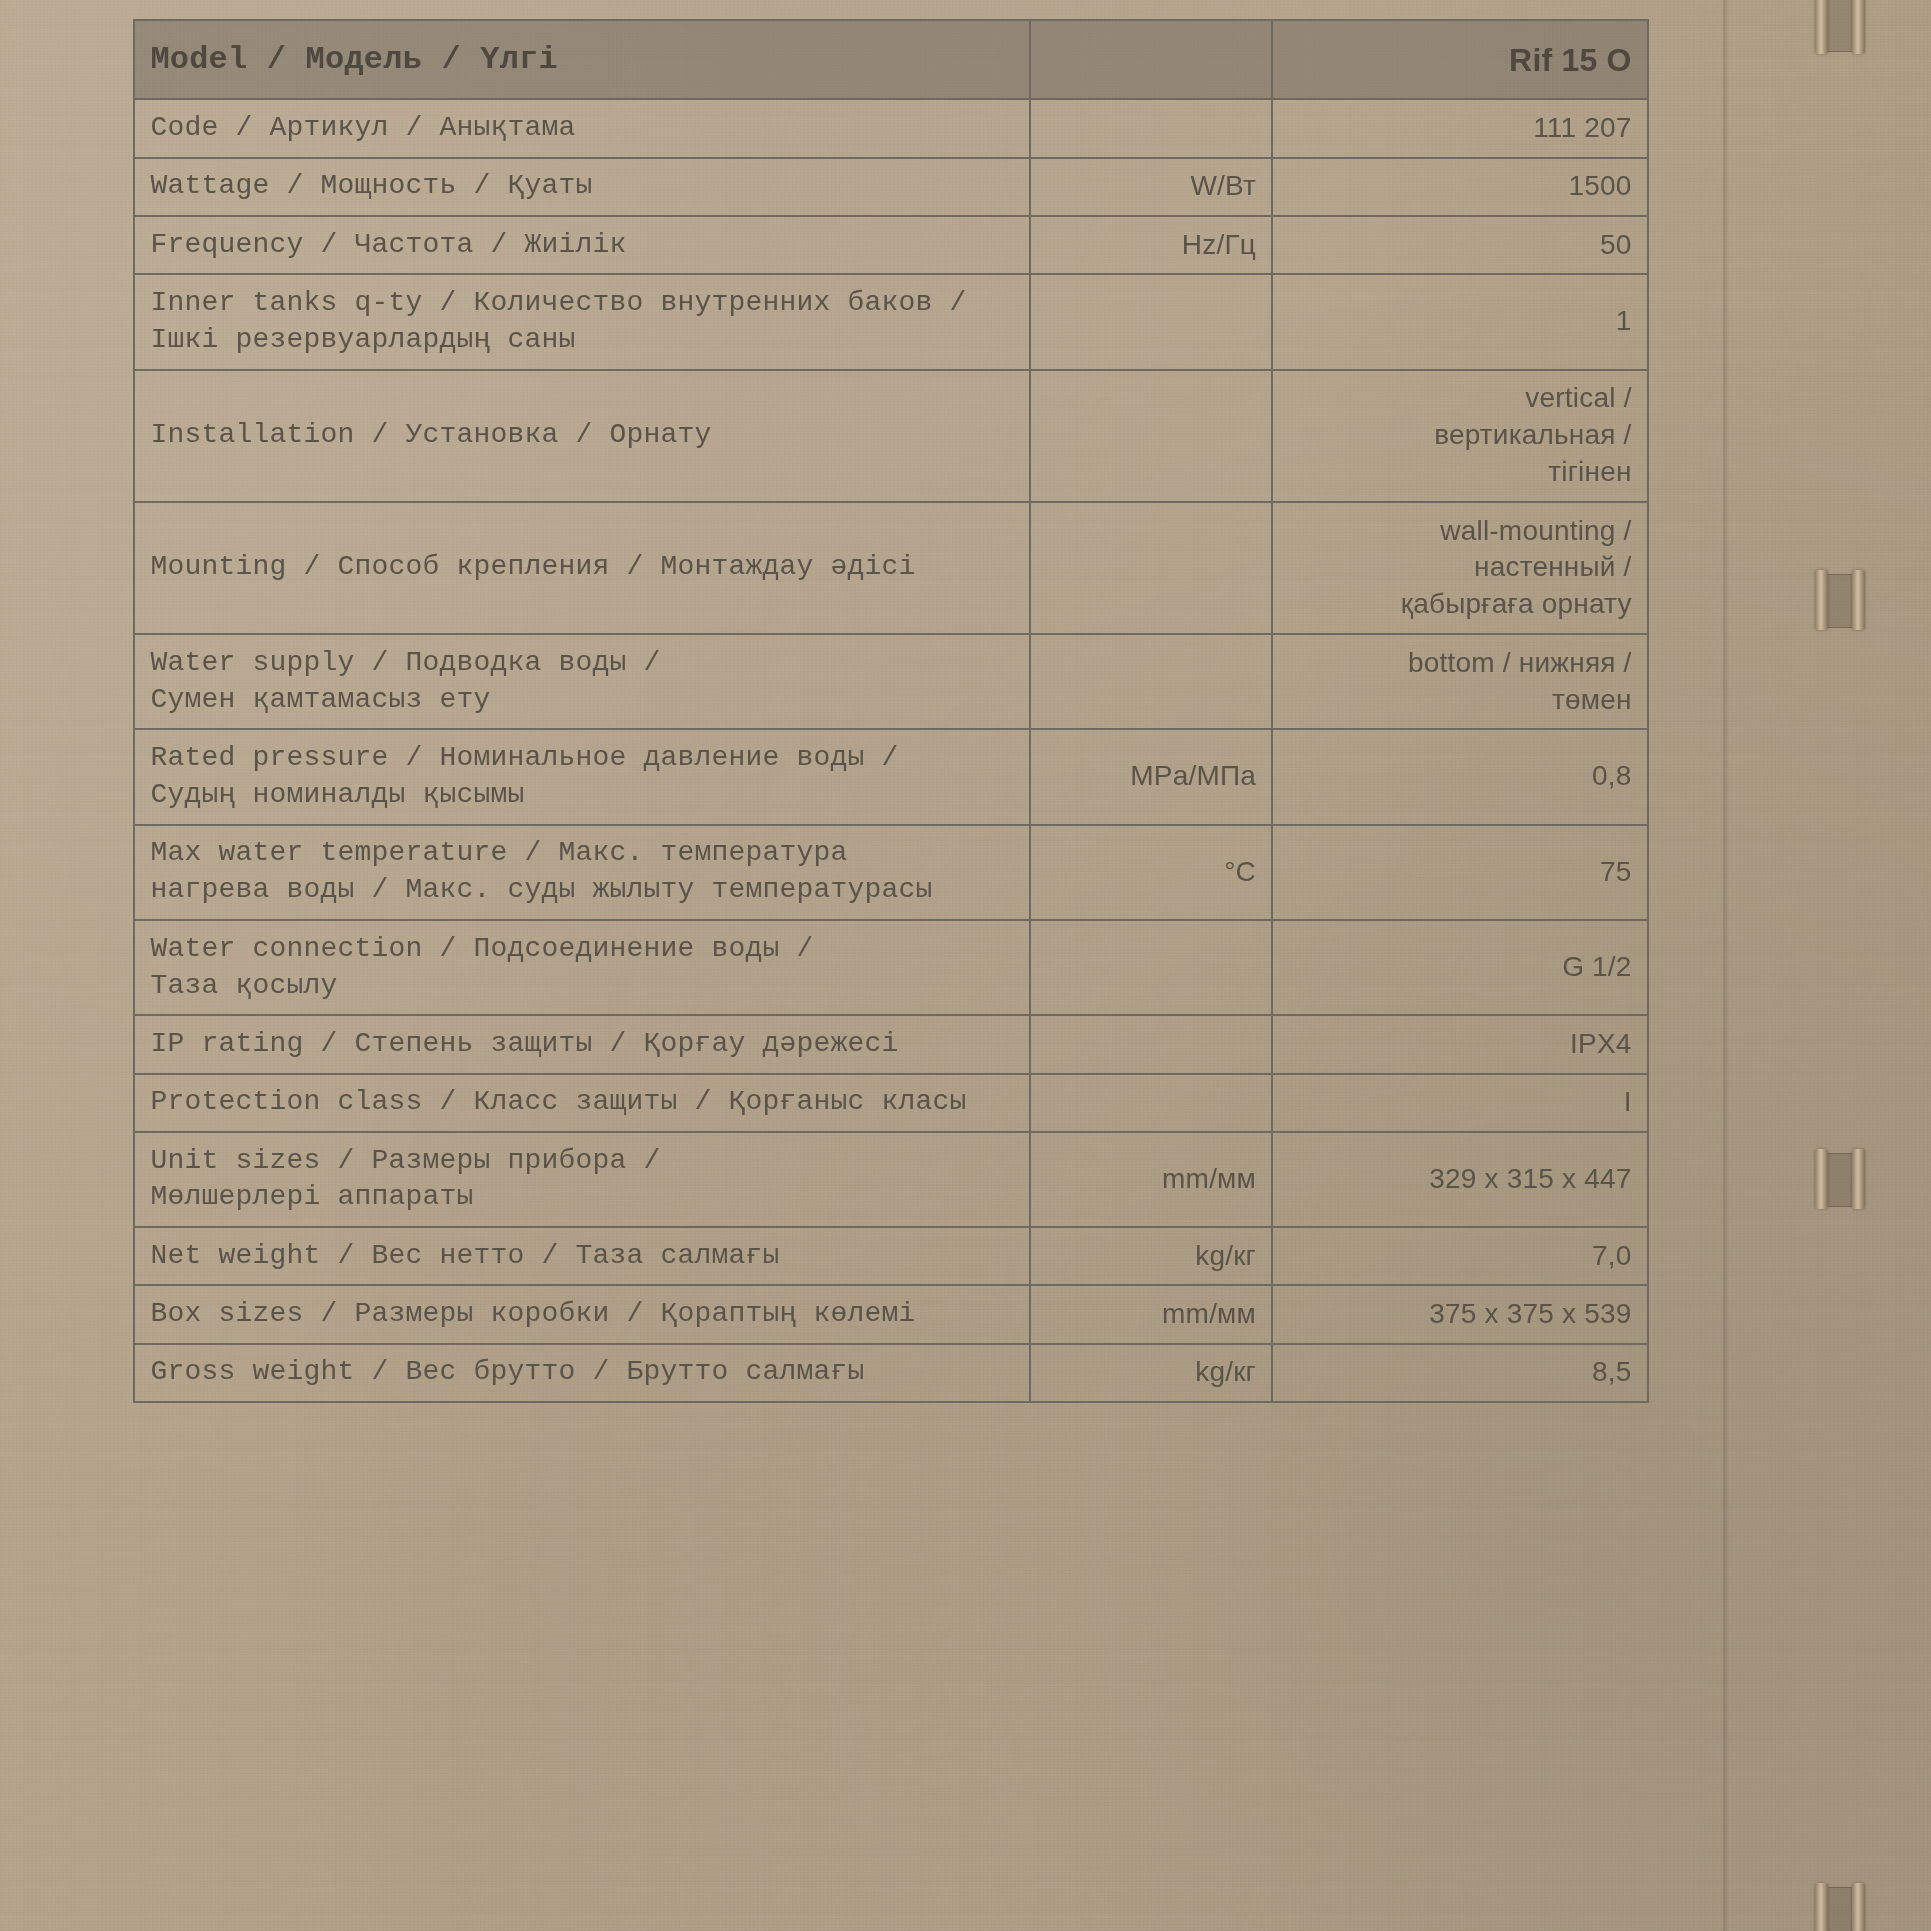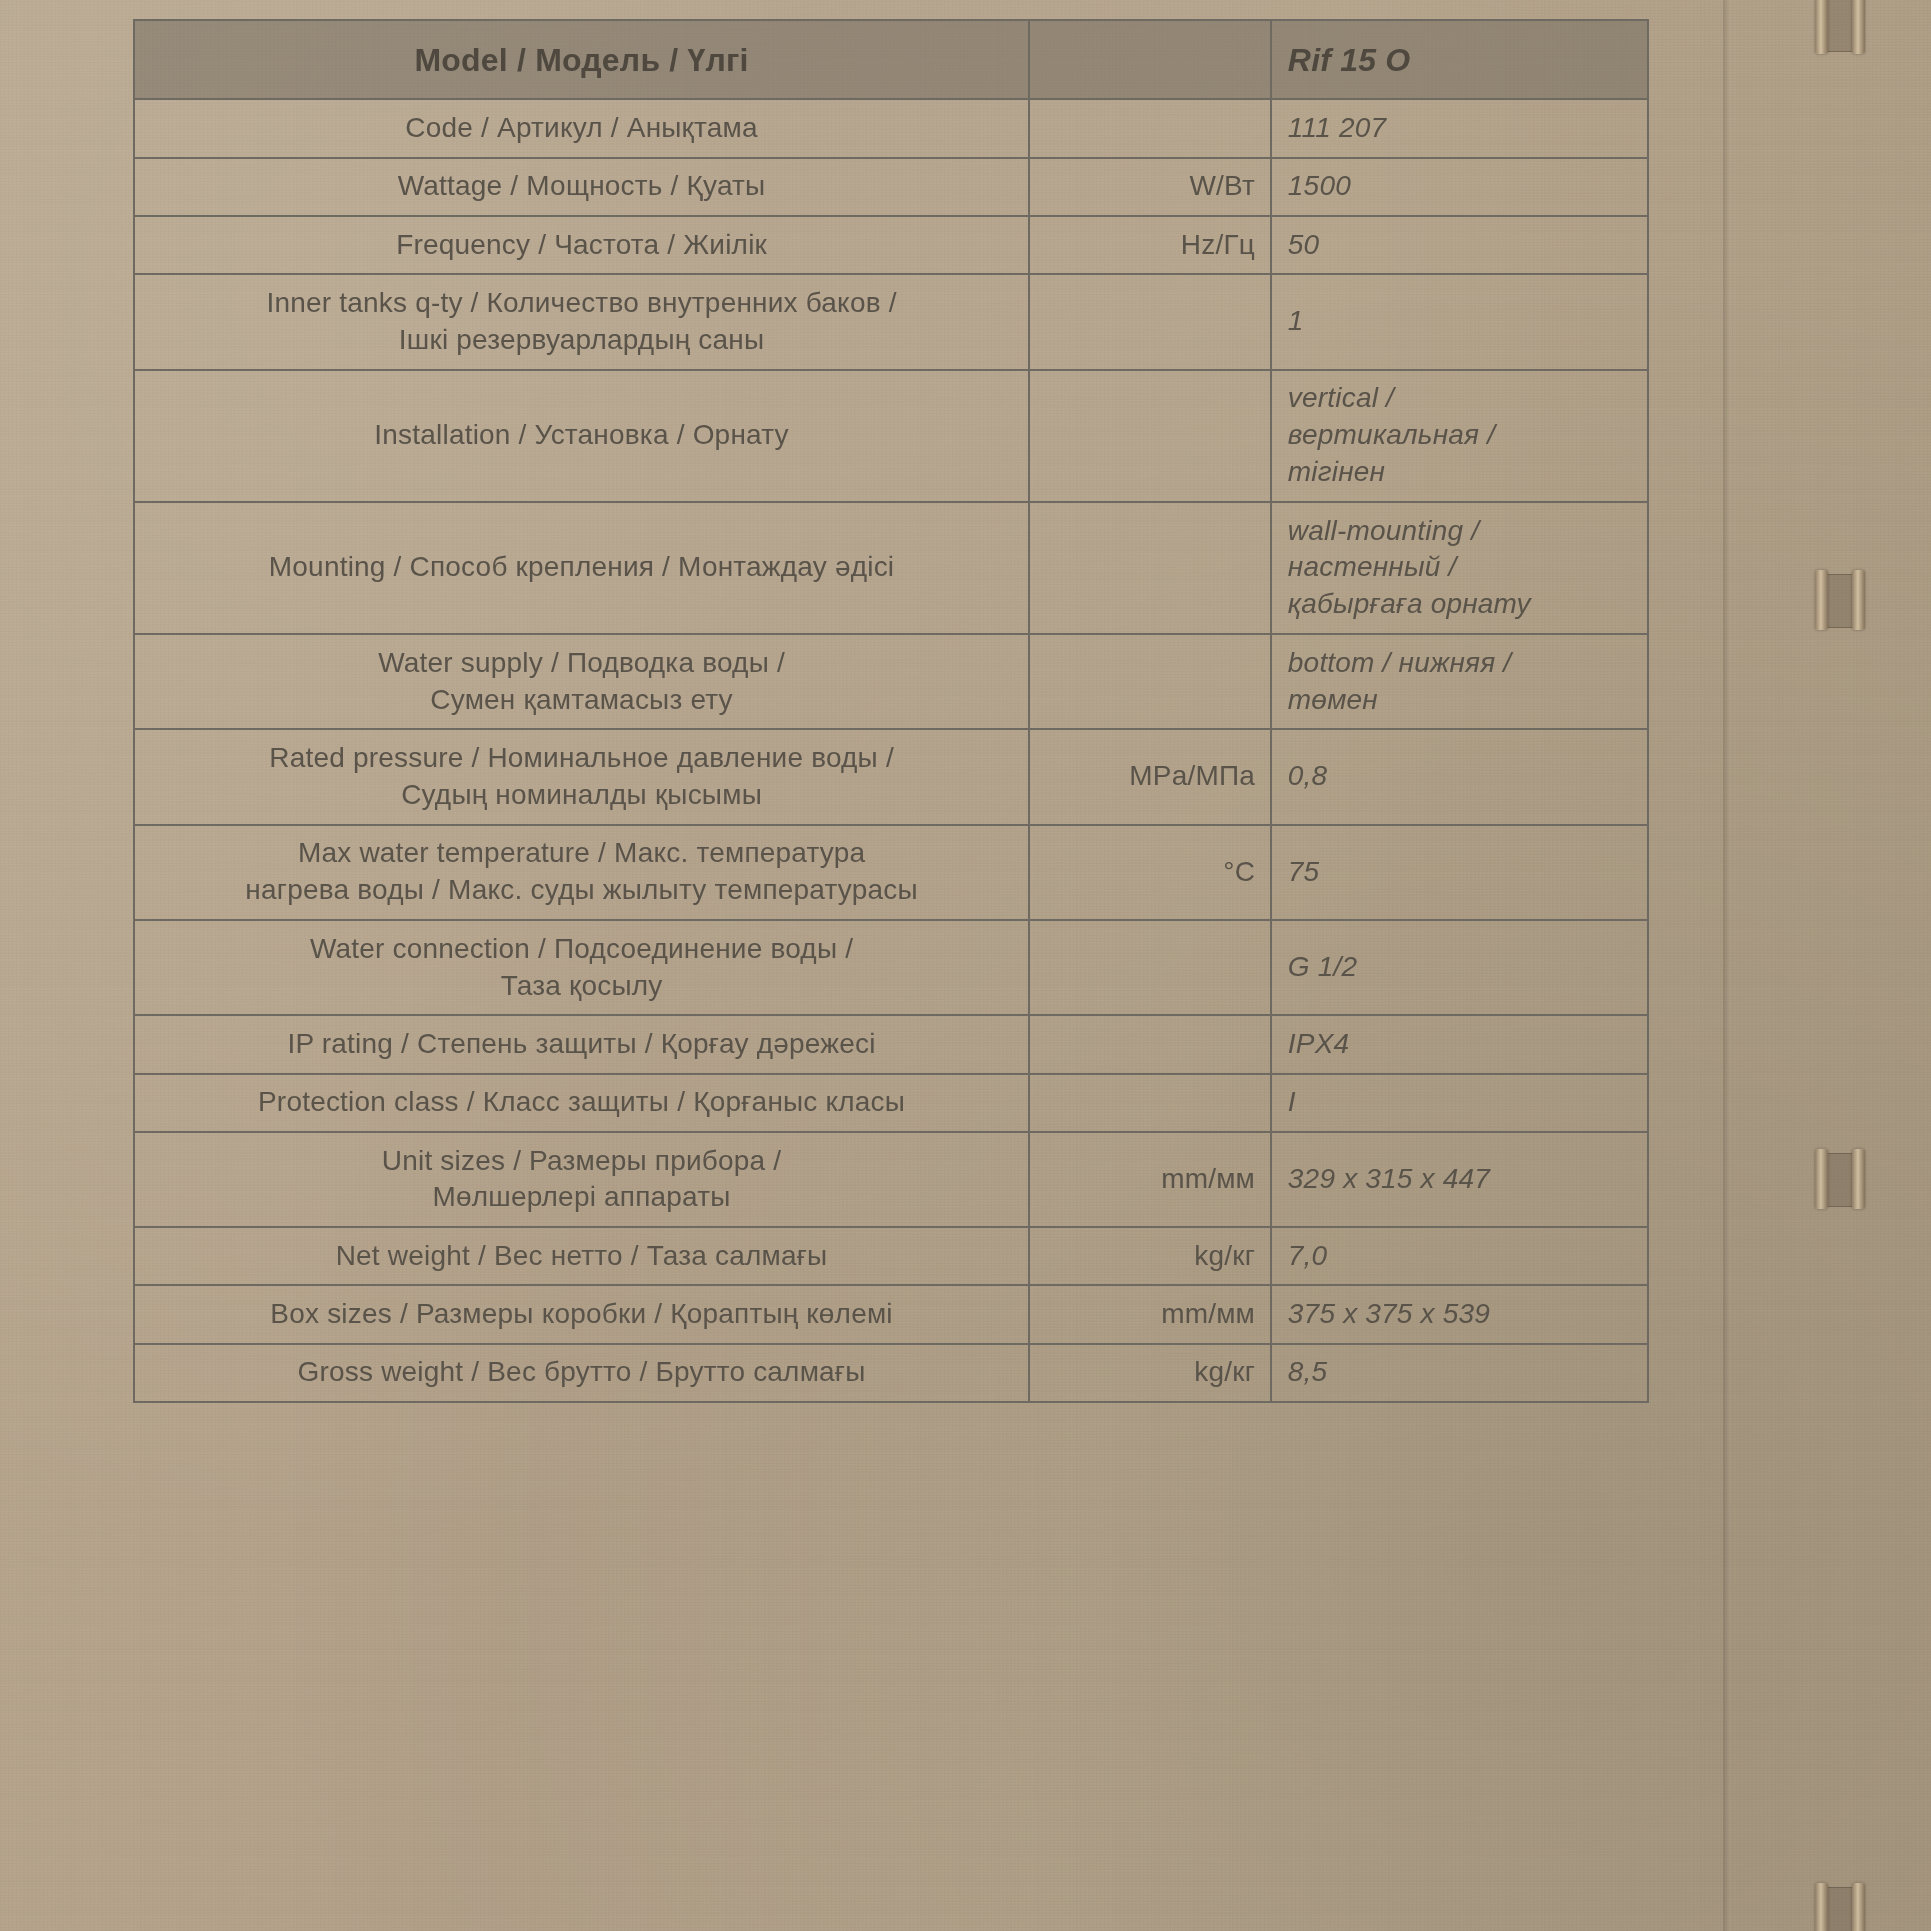--- a/index.html
+++ b/index.html
@@ -80,23 +80,23 @@
   }
   td {
     border: 2.9px solid #6f6a61;
     padding: 9.7px 15.4px;
     font-size: 28px;
     line-height: 1.32;
     letter-spacing: 0.2px;
     color: #595349;
     vertical-align: middle;
   }
-  td.label { width: 917px; text-align: center; }
+  td.label { width: 917px; text-align: left; font-family: Liberation Mono, monospace; }
   td.unit  { width: 222px; text-align: right; }
-  td.value { width: 357px; text-align: left; font-style: italic; }
+  td.value { width: 357px; text-align: right; }
 
   tr.header td {
     background: rgba(105,98,88,0.45);
     color: #4e483f;
     font-weight: bold;
     font-size: 32px;
     padding-top: 17.4px;
     padding-bottom: 17.4px;
   }
   tr.header td.value { font-weight: bold; }

